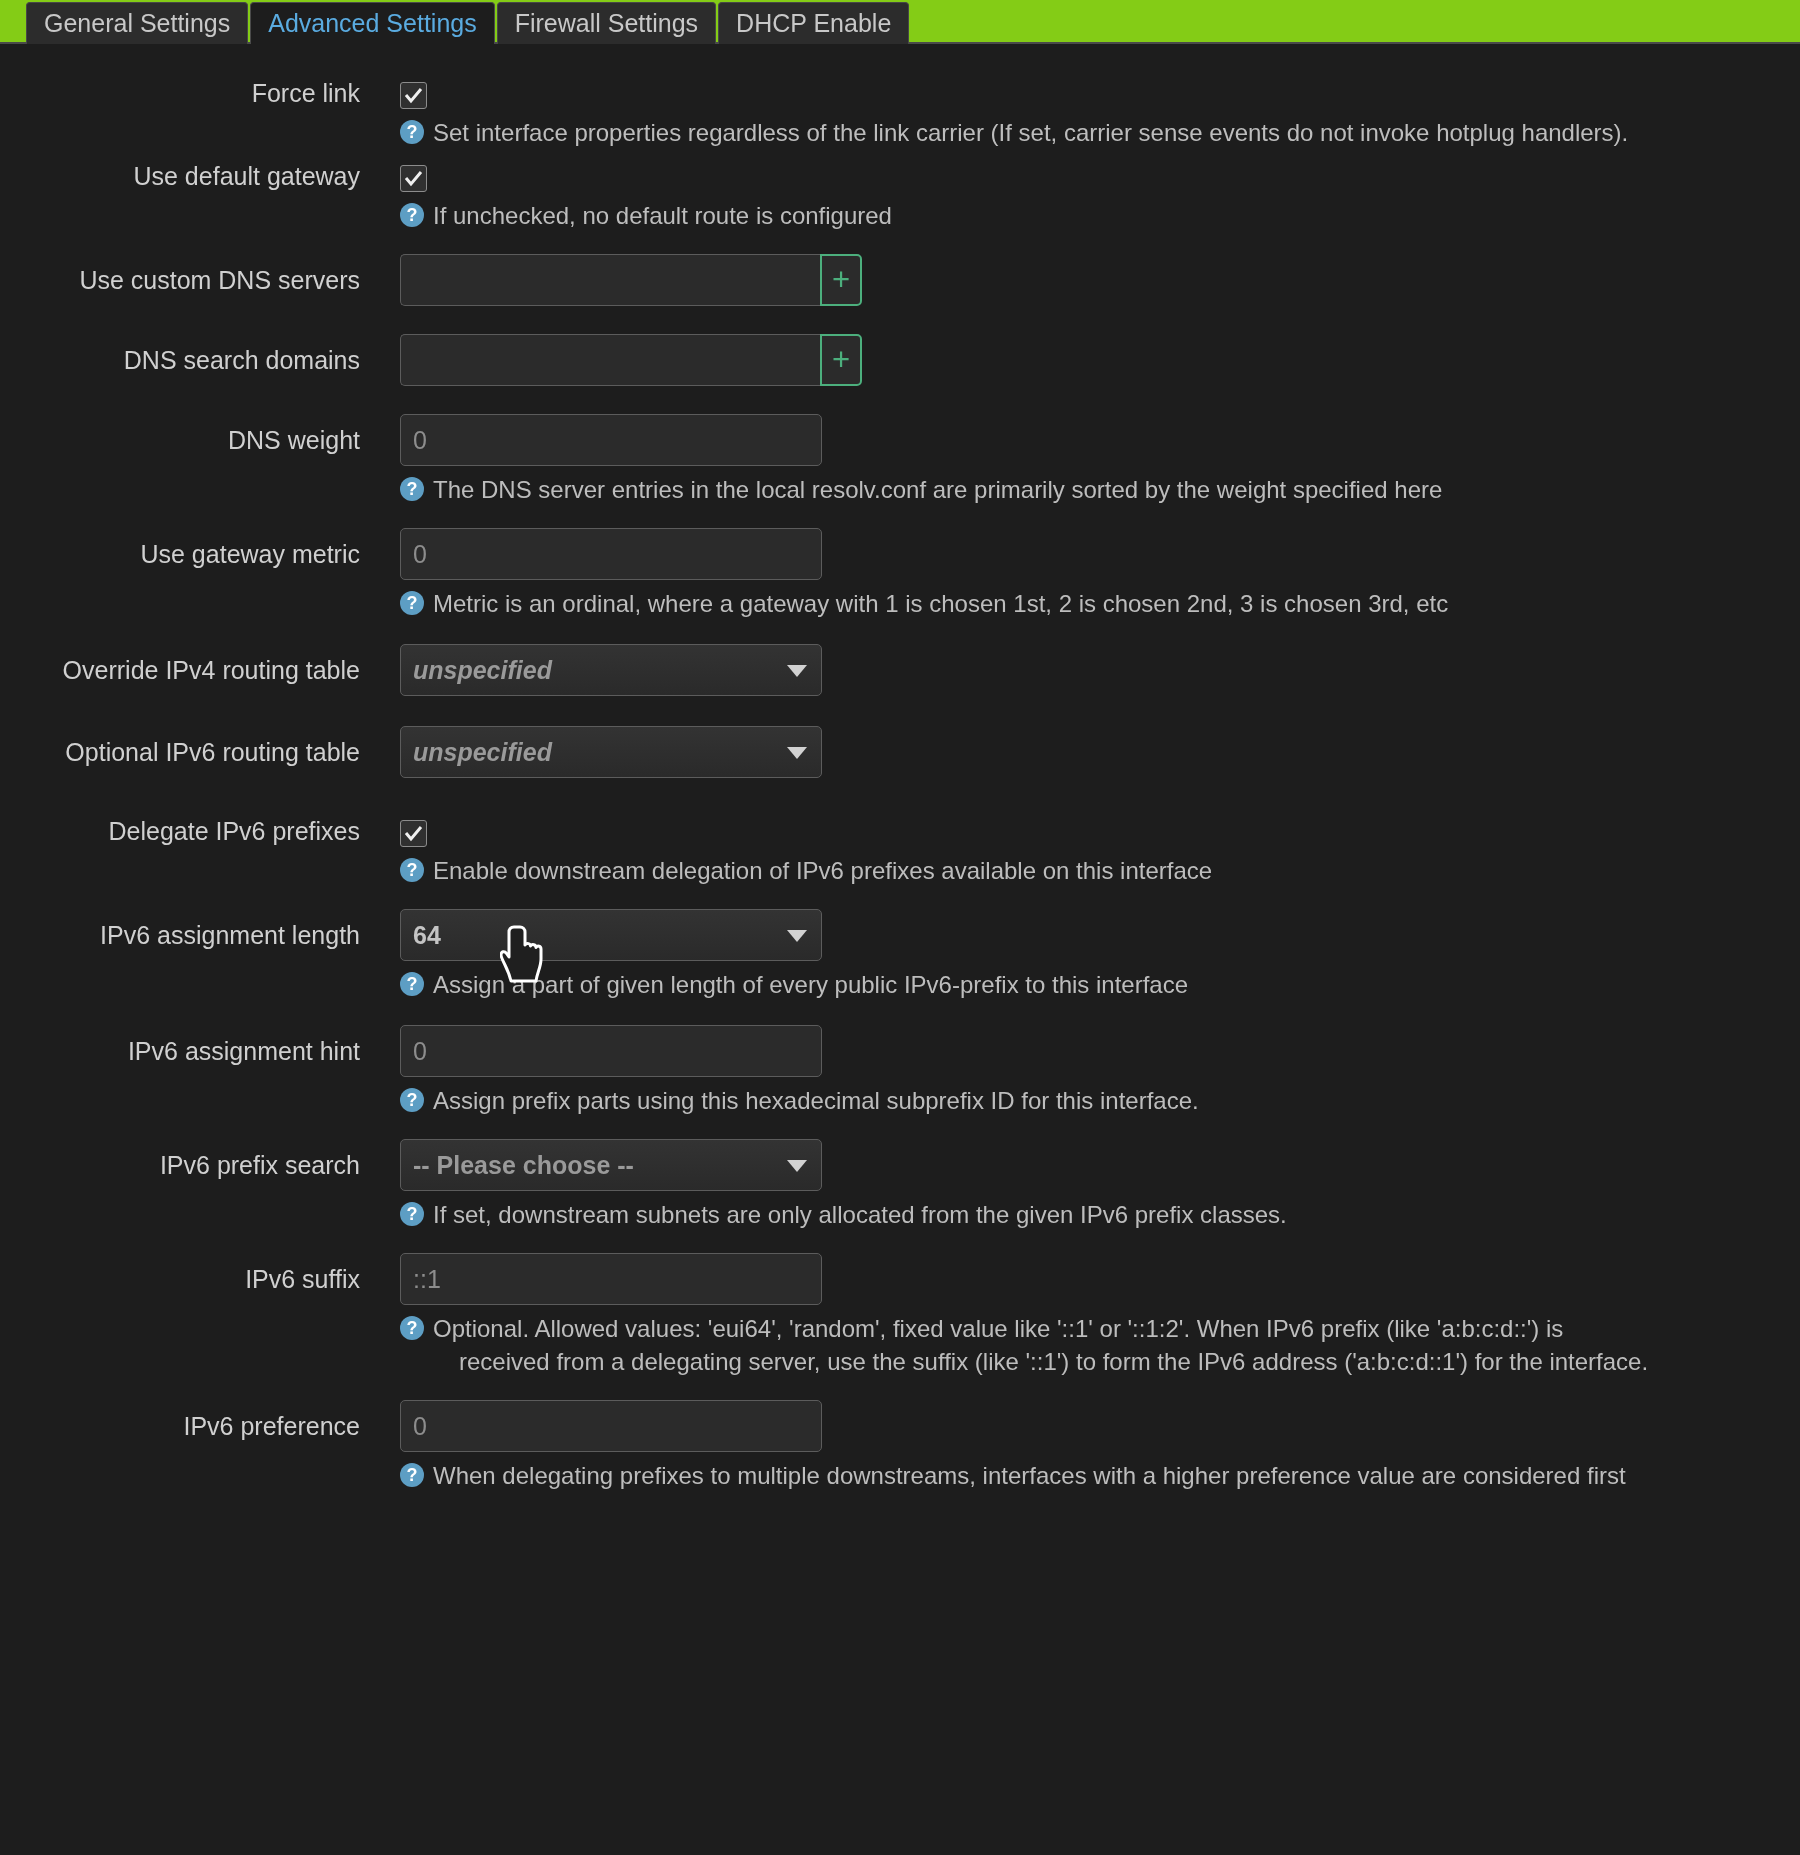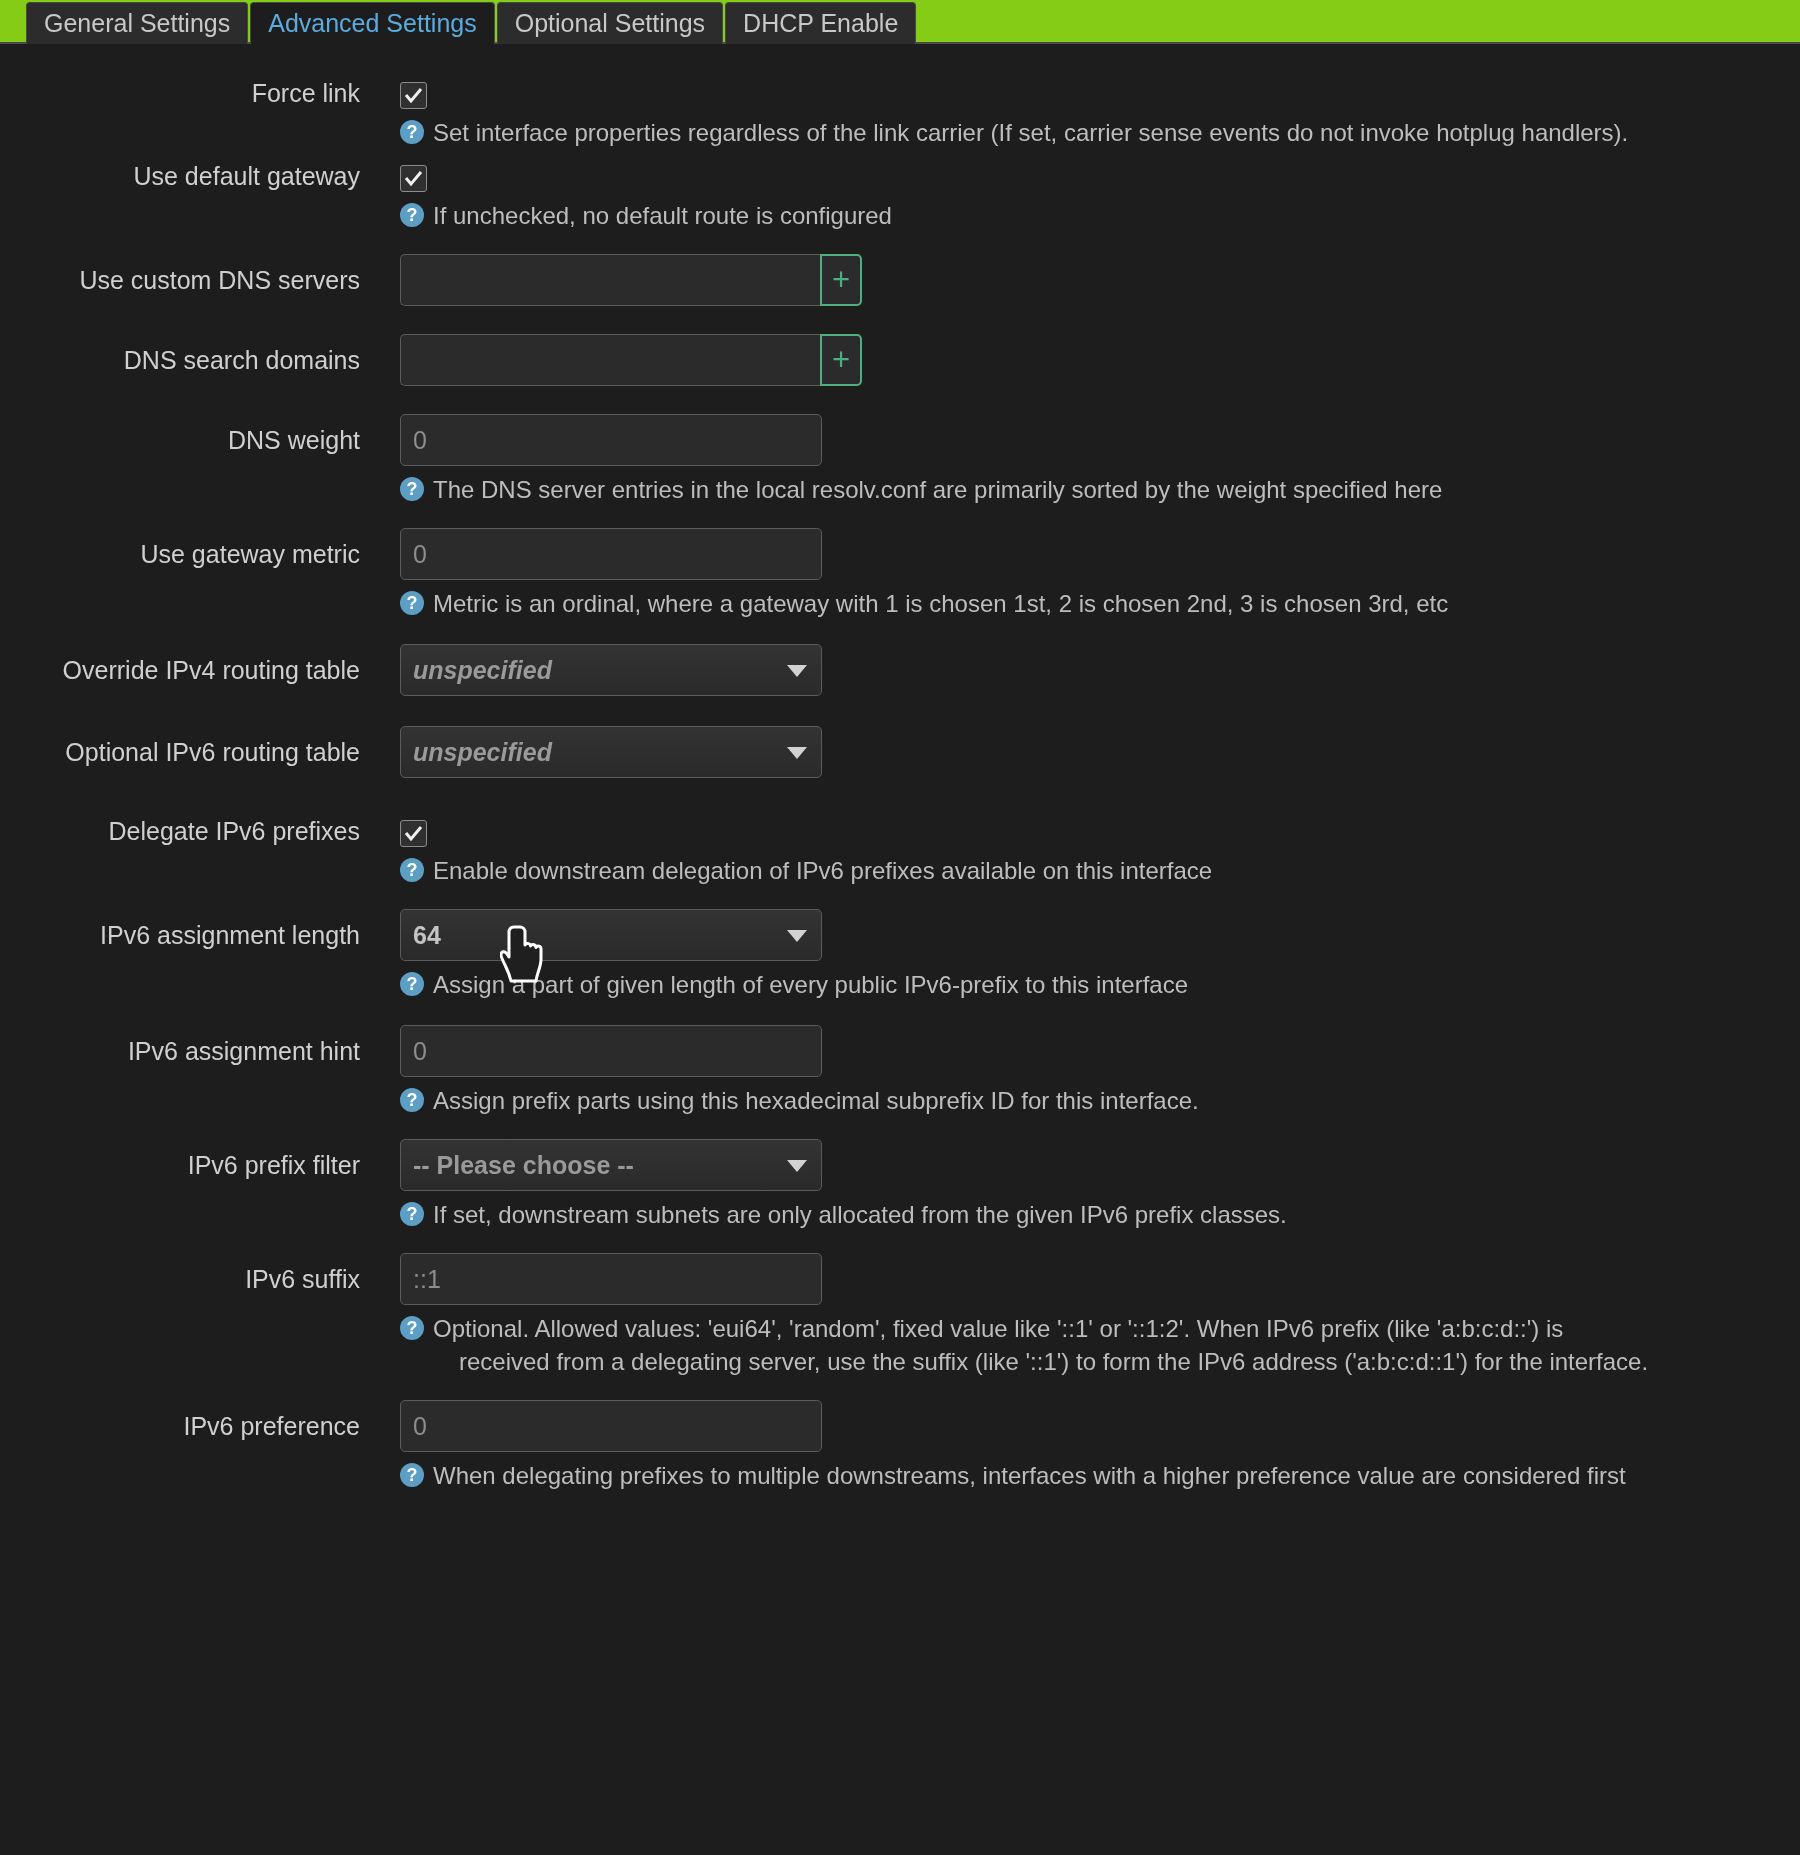--- a/index.html
+++ b/index.html
@@ -192,21 +192,21 @@
 <body>
 
 <div class="tabbar">
   <div class="tab">
       <span>General Settings</span>
     </div>
   <div class="tab active">
       <span>Advanced Settings</span>
     </div>
   <div class="tab">
-      <span>Optional Settings</span>
+      <span>Firewall Settings</span>
     </div>
   <div class="tab">
       <span>DHCP Enable</span>
     </div>
 </div>
 
 <div class="form">
 
   <div class="row">
     <div class="label">Force link</div>
@@ -337,21 +337,21 @@
     <div class="field">
       <input class="textinput" type="text" placeholder="0" style="">
       <div class="help">
         <span class="qmark">?</span>
         <span class="txt">Assign prefix parts using this hexadecimal subprefix ID for this interface.</span>
       </div>
     </div>
   </div>
 
   <div class="row" style="margin-top:22px">
-    <div class="label tall">IPv6 prefix filter</div>
+    <div class="label tall">IPv6 prefix search</div>
     <div class="field">
       <div class="select">
         <span class="val">-- Please choose --</span>
         <span class="caret"></span>
       </div>
       <div class="help">
         <span class="qmark">?</span>
         <span class="txt">If set, downstream subnets are only allocated from the given IPv6 prefix classes.</span>
       </div>
     </div>

